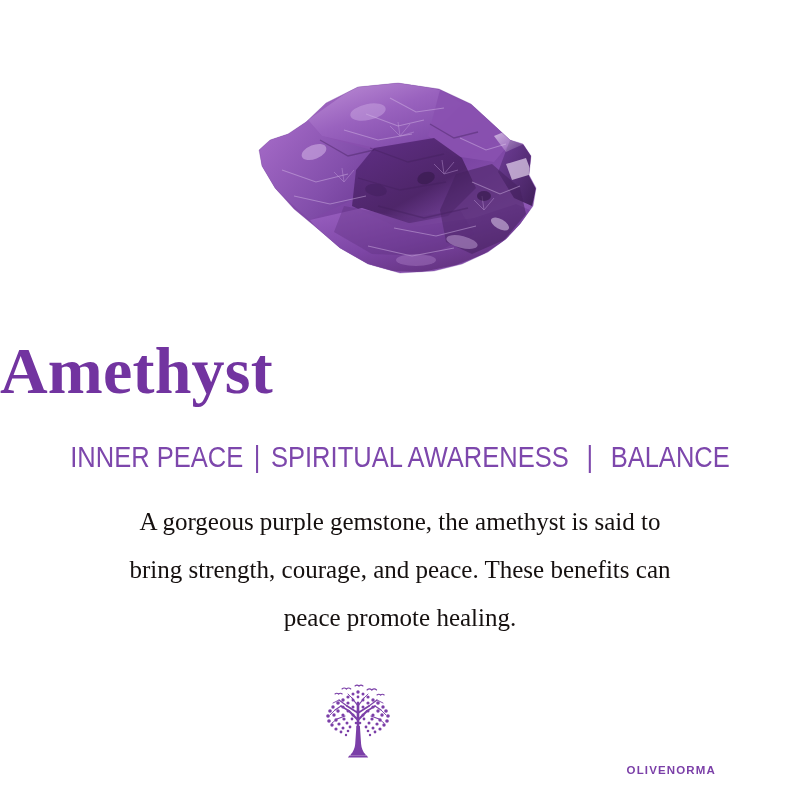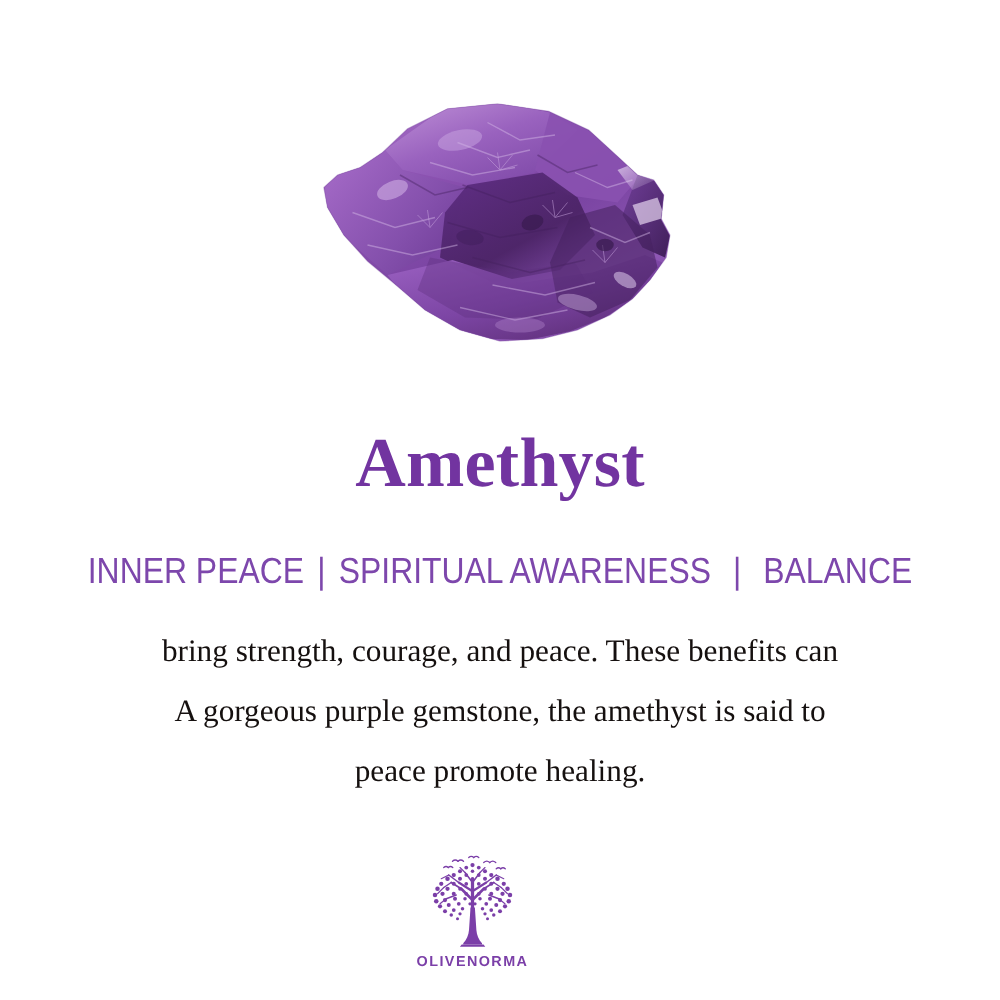--- a/index.html
+++ b/index.html
@@ -40,23 +40,23 @@
     height: 216px;
     display: block;
   }
 
   
   #title {
     position: absolute;
     left: 0;
     top: 334px;
     width: 800px;
-    text-align: center;
+    text-align: left;
     font-family: "Liberation Serif", "DejaVu Serif", serif;
-    font-size: 56px;
+    font-size: 66px;
     line-height: 74px;
     font-weight: 700;
     color: #7234A0;
     letter-spacing: 0.2px;
     white-space: nowrap;
   }
 
   
   #subtitle {
     position: absolute;
@@ -100,22 +100,21 @@
     color: #15100f;
   }
   #description .ln { display: block; white-space: nowrap; }
 
   
   #brand {
     position: absolute;
     left: 0;
     top: 682px;
     width: 716px;
-    text-align: center;
-    padding-left: 20px;
+    text-align: right;
   }
   #brand-mark {
     display: block;
     margin: 0 auto;
     width: 94px;
     height: 80px;
   }
   #brand-name {
     display: block;
     margin-top: 2px;
@@ -242,22 +241,22 @@
                L186 193 L152 195 L120 186 L92 170 L70 151 L46 131 L27 110
                L14 88 L11 72 L22 62 L40 56 L58 44 L78 25 Z" fill="none" stroke="#7a4aa0" stroke-width="0.9" opacity="0.35"></path>
     </svg>
   </div>
 
   <div id="title">Amethyst</div>
 
   <div id="subtitle"><span class="kw">INNER PEACE</span><span class="sep">|</span><span class="kw">SPIRITUAL AWARENESS</span><span class="sep-wide">|</span><span class="kw">BALANCE</span></div>
 
   <div id="description">
+    <span class="ln">A gorgeous purple gemstone, the amethyst is said to</span>
     <span class="ln">bring strength, courage, and peace. These benefits can</span>
-    <span class="ln">A gorgeous purple gemstone, the amethyst is said to</span>
     <span class="ln">peace promote healing.</span>
   </div>
 
   <div id="brand">
     <svg id="brand-mark" viewBox="0 0 94 80" aria-hidden="true">
       <g fill="#7B3FA8">
 
         <path d="M45.4 44 L44.2 62 C43.9 66 42.2 70 39.6 72.6 L39.6 73.6 L54.6 73.6 L54.6 72.6
                  C52.0 70 50.4 66 50.1 62 L48.9 44 Z"></path>
 

